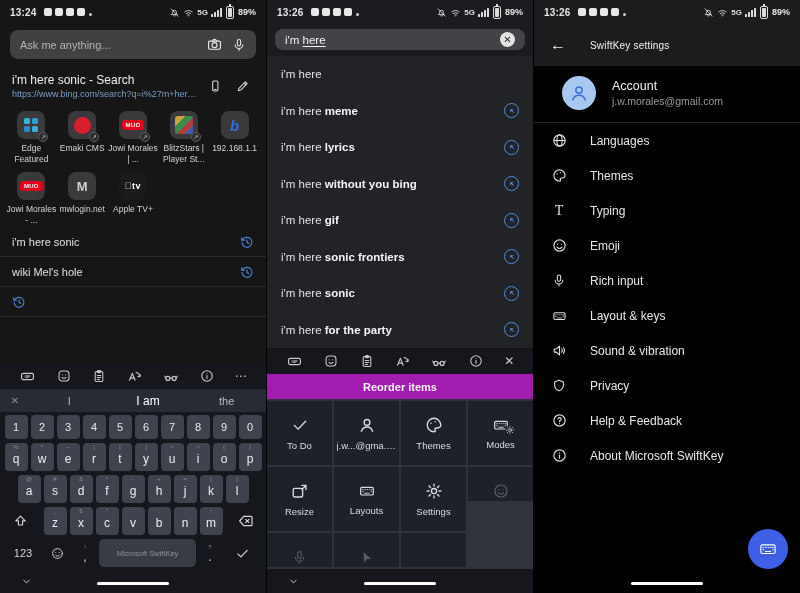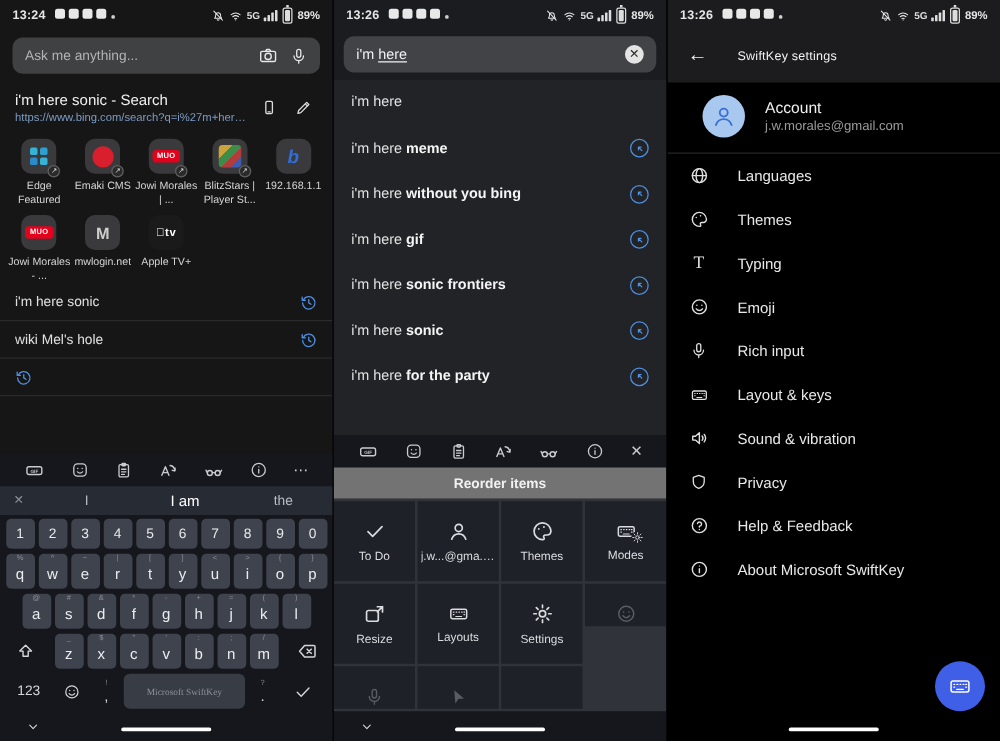--- a/index.html
+++ b/index.html
@@ -68,40 +68,40 @@
   .lkey .main { font-size:12px; color:#ecedf0; line-height:17px; }
   .row3 { padding:0 2px; }
   .row3 .shiftk, .row3 .bkspk { flex:0 0 30px; height:28px; display:flex; align-items:center; justify-content:center; color:#d4d6db; }
   .row3 .shiftk { margin-right:auto; } .row3 .bkspk { margin-left:auto; }
   .bottom-row { display:flex; align-items:center; gap:3px; padding:0 3px; margin-bottom:2px; }
   .bkey { height:28px; display:flex; align-items:center; justify-content:center; color:#d4d6db; font-size:11px; }
   .k123 { flex:0 0 34px; } .kemo { flex:0 0 28px; font-size:13px; }
   .kpunc { flex:0 0 22px; flex-direction:column; }
   .kpunc .alt { font-size:6px; color:#8b8e97; height:7px; line-height:7px; }
   .kpunc .main { font-size:12px; line-height:12px; }
-  .kspace { flex:1; background:#383c45; border-radius:5px; color:#8e929b; font-size:7.5px;font-family:Liberation Serif, serif; }
+  .kspace { flex:1; background:#383c45; border-radius:5px; color:#8e929b; font-size:7.5px; }
   .kenter { flex:0 0 36px; font-size:13px; }
   .kb-nav { height:24px; display:flex; align-items:center; position:relative; color:#cfd1d6; }
   .kb-nav .chev { position:absolute; left:20px; }
   .home-bar { position:absolute; left:50%; transform:translateX(-50%); bottom:8px; width:72px; height:3.5px; background:#fff; border-radius:2px; }
 
   
   .p-mid { background:#1b1c20; }
   .p-mid .search-pill { background:#414347; margin:5px 8px 6px; }
   .typed { font-size:11.5px; color:#f2f2f2; flex:1; }
   .typed u { text-decoration:underline; text-underline-offset:2px; }
   .clear-btn { width:15px; height:15px; border-radius:50%; background:#e4e4e4; color:#2a2a2a; font-size:10px; line-height:15px; text-align:center; font-weight:bold; }
   .sugg-list { background:#212327; flex:1; }
   .sugg-row { height:36.5px; display:flex; align-items:center; padding:0 14px; }
   .sugg-text { flex:1; font-size:11.5px; color:#e3e3e3; }
   .sugg-text b { font-weight:bold; color:#f5f5f5; }
   .sugg-arrow { width:15px; height:15px; border-radius:50%; border:1.3px solid #4d8fe0; color:#4d8fe0; display:flex; align-items:center; justify-content:center; font-size:9px; }
   .no-arrow .sugg-arrow { visibility:hidden; }
 
-  .reorder-head { height:25px; background:#737373; display:flex; align-items:center; justify-content:center; font-size:11px; font-weight:bold; color:#f2f2f2; }
+  .reorder-head { height:25px; background:#a21caf; display:flex; align-items:center; justify-content:center; font-size:11px; font-weight:bold; color:#f2f2f2; }
   .tile-grid { display:grid; grid-template-columns:repeat(4,1fr); gap:2px; background:#30333a; padding:2px 0; }
   .tile { background:#1e2127; height:64px; display:flex; flex-direction:column; align-items:center; justify-content:center; gap:6px; color:#dadce0; }
   .tile-label { font-size:9.5px; max-width:60px; white-space:nowrap; overflow:hidden; text-overflow:ellipsis; }
   .tile-part { background:#1e2127; height:34px; display:flex; align-items:flex-end; justify-content:center; padding-bottom:2px; color:#585c64; }
   .mid-nav { background:#15171d; }
 
   
   .p-right { background:#000; }
   .p-right .status, .app-header { background:#1c1c1e; }
   .app-header { height:42px; flex:0 0 42px; display:flex; align-items:center; padding:0 16px; gap:24px; }
@@ -626,20 +626,28 @@
 
         <div class="sugg-row">
           <span class="sugg-text"><span>i'm here </span><b>meme</b></span>
           <span class="sugg-arrow">
             <svg class="sym" width="10" height="10" style="stroke-width:2.4">
               <use href="#s-arrnw"></use>
             </svg>
           </span>
         </div>
 
+        <div class="sugg-row">
+          <span class="sugg-text"><span>i'm here </span><b>lyrics</b></span>
+          <span class="sugg-arrow">
+            <svg class="sym" width="10" height="10" style="stroke-width:2.4">
+              <use href="#s-arrnw"></use>
+            </svg>
+          </span>
+        </div>
 
         <div class="sugg-row">
           <span class="sugg-text"><span>i'm here </span><b>without you bing</b></span>
           <span class="sugg-arrow">
             <svg class="sym" width="10" height="10" style="stroke-width:2.4">
               <use href="#s-arrnw"></use>
             </svg>
           </span>
         </div>
 

